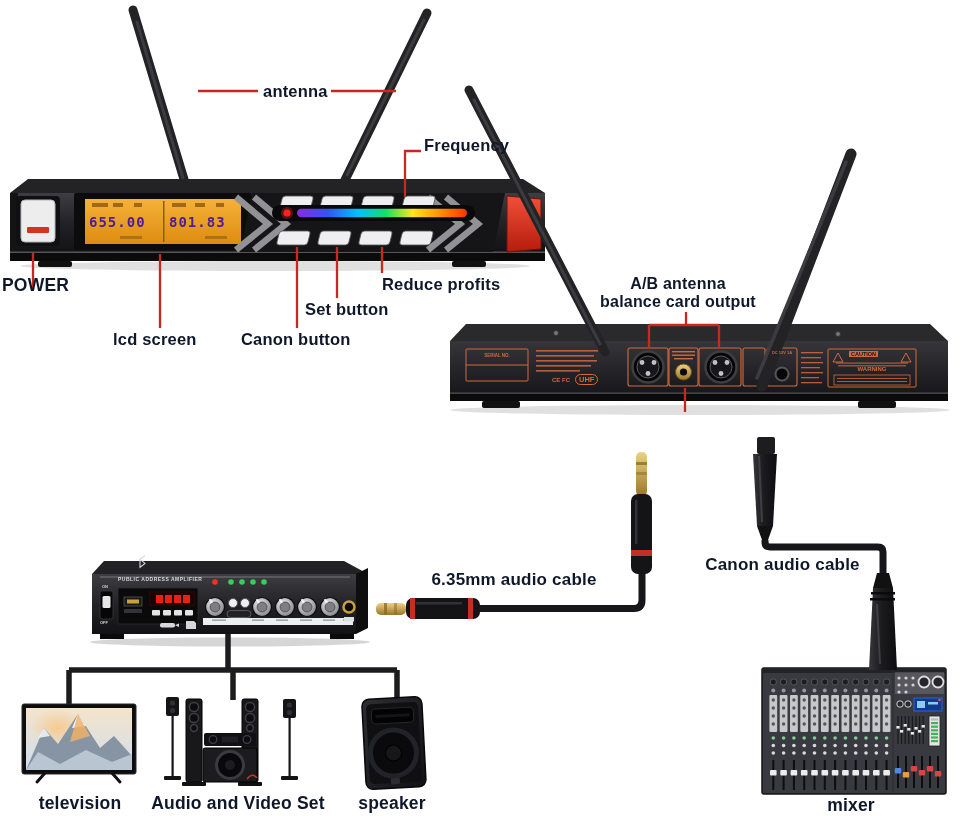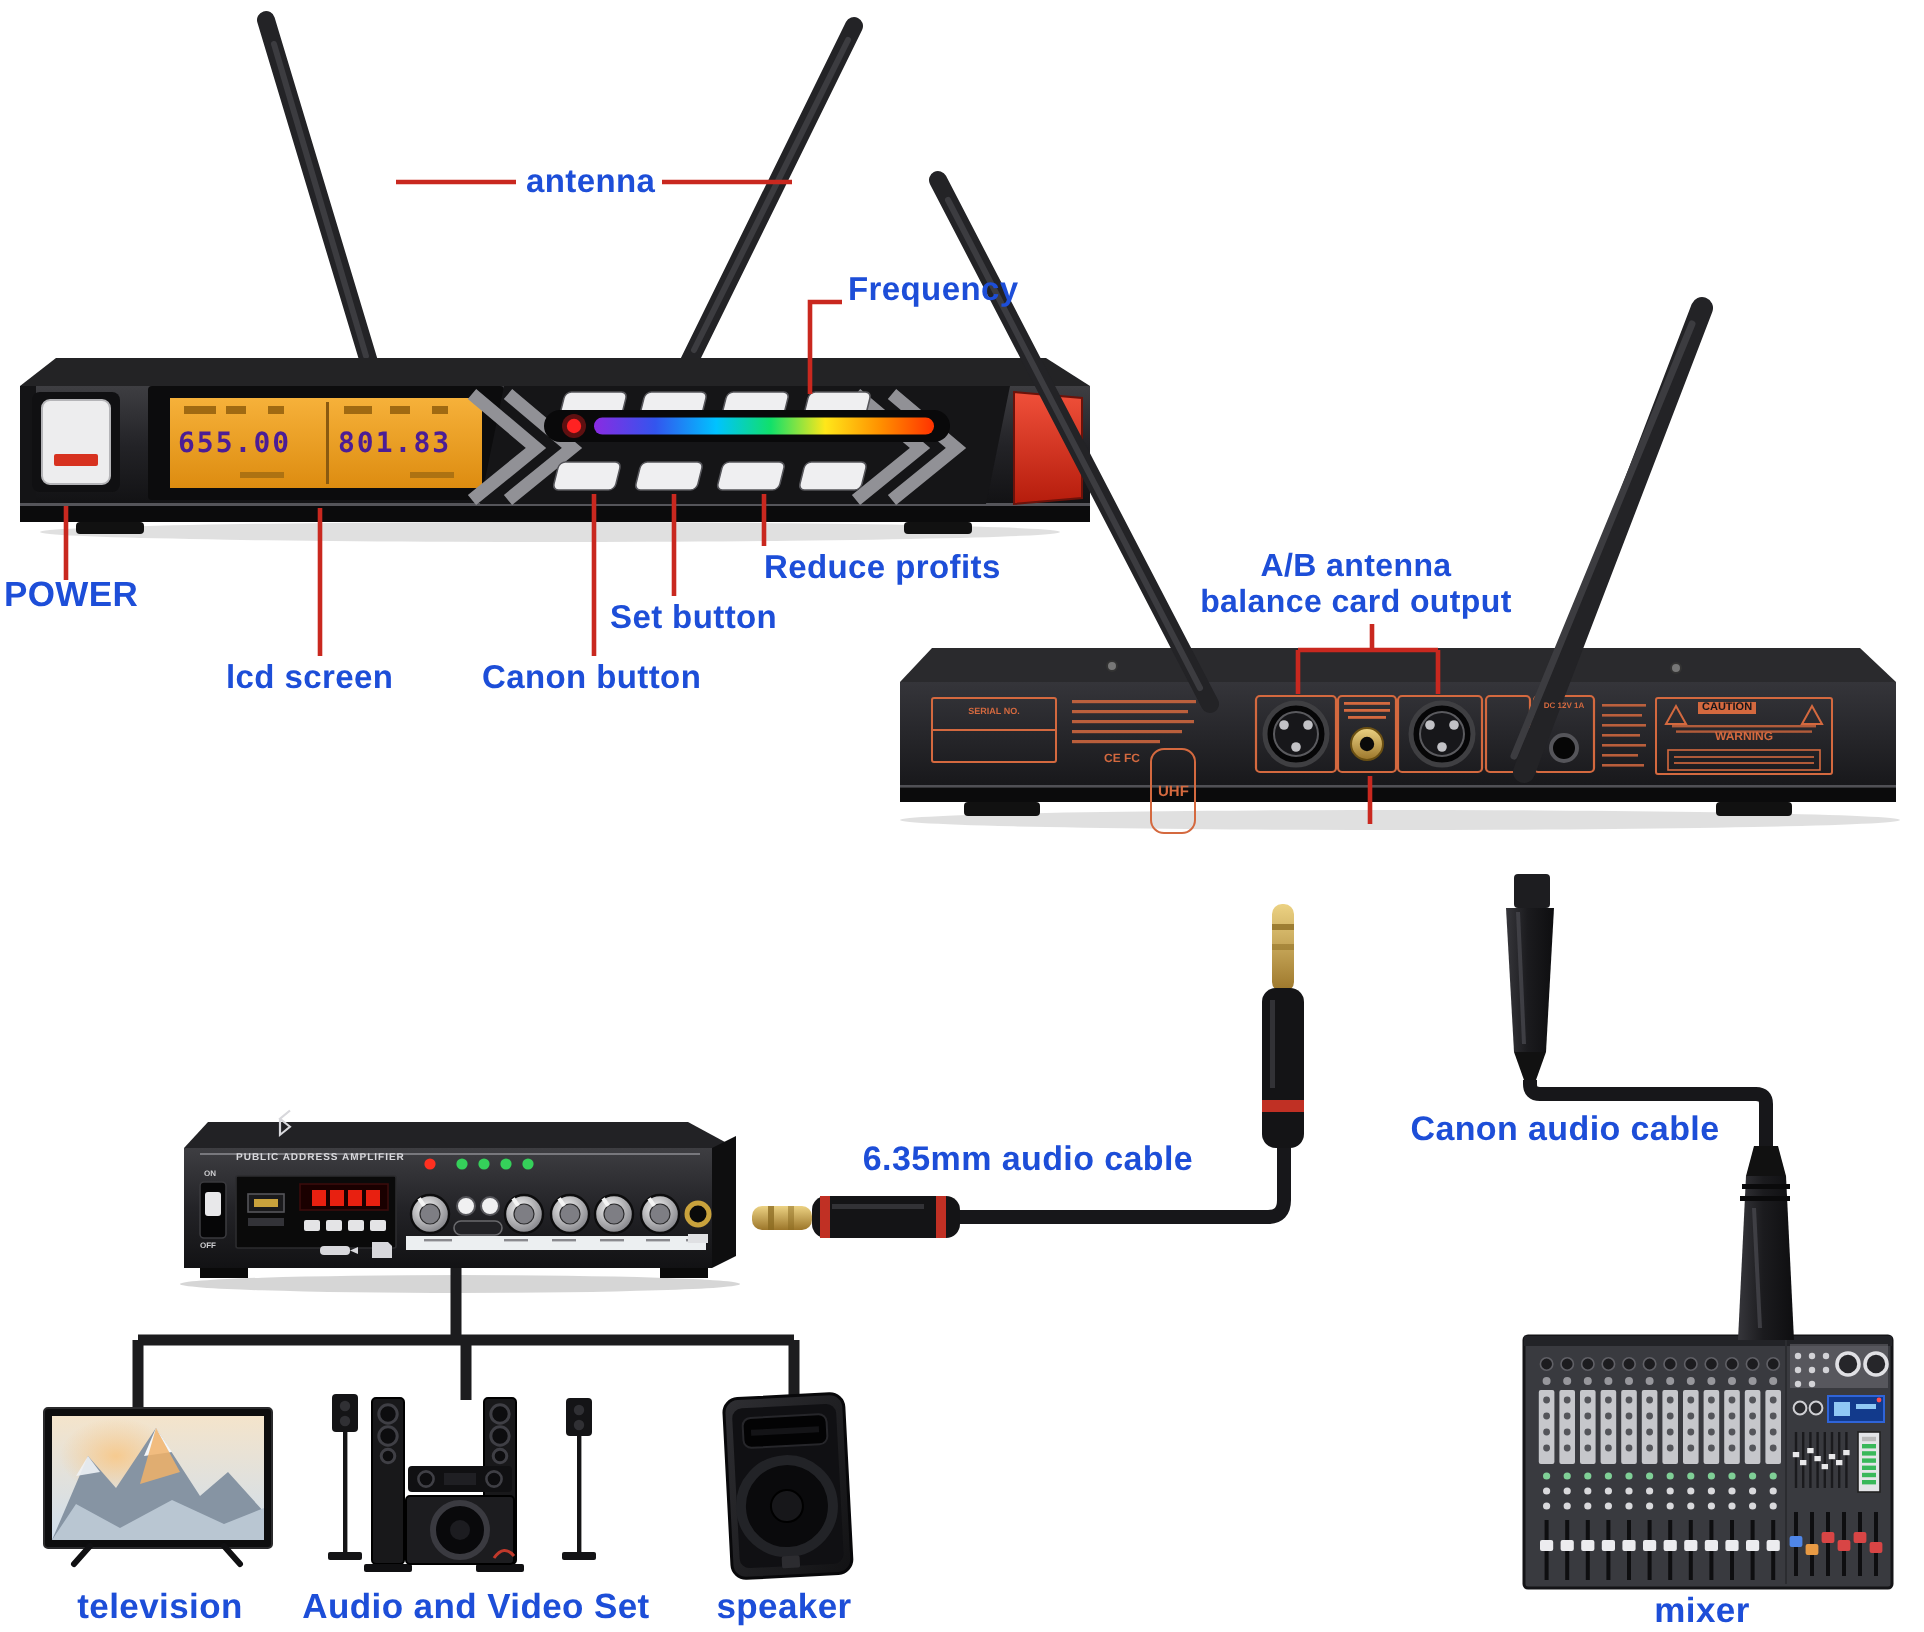--- a/index.html
+++ b/index.html
@@ -1,29 +1,29 @@
 <!DOCTYPE html>
 <html><head>
 <meta charset="utf-8">
 <style>
   html,body{margin:0;padding:0;background:#ffffff;}
   #stage{position:relative;width:962px;height:816px;background:#ffffff;overflow:hidden;
          font-family:"Liberation Sans",sans-serif;}
   #art{position:absolute;left:0;top:0;}
-  .lbl{position:absolute;font-weight:bold;font-size:16.5px;line-height:1.12;color:#1d4ed8;
+  .lbl{position:absolute;font-weight:bold;font-size:16.5px;line-height:1.12;color:#0f172a;
        letter-spacing:.2px;white-space:nowrap;}
   .lbl.big{font-size:17.5px;}
   .ctr{text-align:center;white-space:normal;}
   .lcdnum{position:absolute;font-family:"DejaVu Sans Mono",monospace;font-weight:bold;
           font-size:14px;letter-spacing:1px;color:#4c1d95;}
   .tiny{position:absolute;color:#d4693f;font-weight:bold;white-space:nowrap;}
   .amp-title{position:absolute;left:118px;top:576px;font-size:5px;font-weight:bold;
              color:#d8d8dc;letter-spacing:.5px;}
   .sw{position:absolute;font-size:4px;font-weight:bold;color:#cfcfd2;}
-  .uhf{border:1px solid #d4693f;border-radius:7px;padding:16px 3px;font-size:7.5px;}
+  .uhf{border:1px solid #d4693f;border-radius:7px;padding:0 3px;font-size:7.5px;}
   .caut{background:#d4693f;color:#16161a;padding:0 2px;font-size:5.5px;}
 </style>
 </head>
 <body>
 
 <div id="stage">
 
 <svg id="art" width="962" height="816" viewBox="0 0 962 816">
 <defs>
   <linearGradient id="gmf" x1="0" y1="0" x2="0" y2="1">
@@ -506,21 +506,21 @@
   <path d="M 297 247 V 328"></path>
   <path d="M 337 247 V 298"></path>
   <path d="M 382 247 V 273"></path>
   <path d="M 686 312 V 325 M 649 325 H 719 M 649 325 V 347 M 719 325 V 347"></path>
   <path d="M 685 388 V 412"></path>
 </g>
 </svg>
 
 <div class="lbl" style="left:263px;top:82px;">antenna</div>
 <div class="lbl" style="left:424px;top:136px;">Frequency</div>
-<div class="lbl big" style="left:2px;top:288px;text-align:center;">POWER</div>
+<div class="lbl big" style="left:2px;top:276px;text-align:center;">POWER</div>
 <div class="lbl" style="left:113px;top:330px;">lcd screen</div>
 <div class="lbl" style="left:241px;top:330px;">Canon button</div>
 <div class="lbl" style="left:305px;top:300px;">Set button</div>
 <div class="lbl" style="left:370px;top:275px;margin-left:12px;">Reduce profits</div>
 <div class="lbl ctr" style="left:577px;top:275px;width:202px;font-size:16px;">
   <div>A/B antenna</div>
   <div>balance card output</div>
 </div>
 <div class="lbl ctr big" style="left:424px;top:570px;width:180px;font-size:17px;">6.35mm audio cable</div>
 <div class="lbl ctr big" style="left:700px;top:555px;width:165px;font-size:17px;">Canon audio cable</div>

